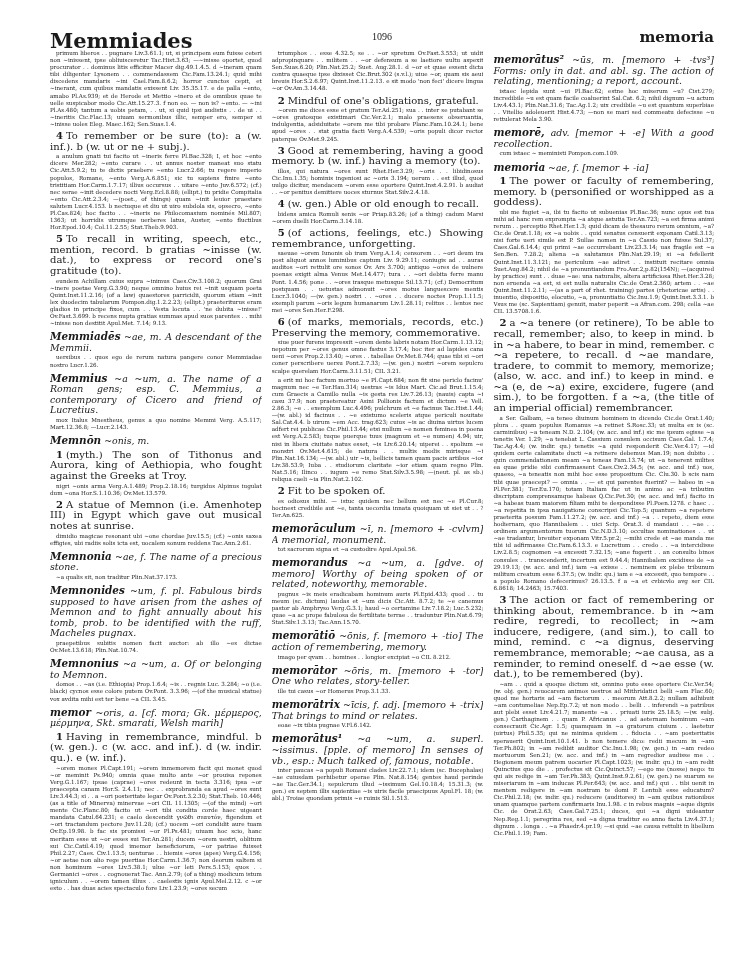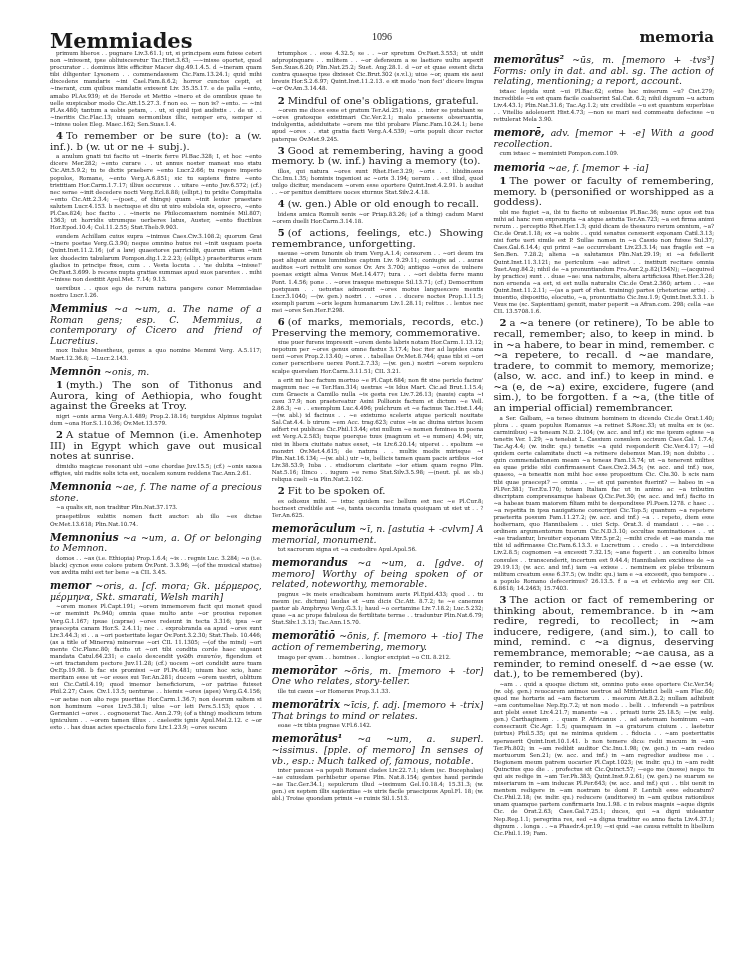--- a/index.html
+++ b/index.html
@@ -27,53 +27,57 @@
   <div class="header">
     <span class="hdr-left">Memmiades</span>
     <span class="hdr-center">1096</span>
     <span class="hdr-right">memoria</span>
   </div>
   <div class="cols">
     <div class="col">
         <p class="cit"><span class="ind"></span>primum liberos . . pugnare Liv.3.61.1; ut, si principem eum fuisse ceteri non ~inissent, ipse obliuisceretur Tac.Hist.3.63; —~inisse oportet, quod procurator . . dominus litis efficitur Macer dig.49.1.4.5.  d ~ineram quam tibi diligenter Lysonem . . commendassem Cic.Fam.13.24.1; quid mihi discedens mandaris ~ini Cael.Fam.8.6.2; horror cunctos cepit, et ~inerant, cum quibus mandatis exissent Liv. 35.35.17.  e de palla ~ento, amabo Pl.As.939; et de Herode et Mettio ~inero et de omnibus quae te uelle suspicabor modo Cic.Att.15.27.3.  f non eo. — non is? ~ento. — ~ini Pl.As.480; tantum a uobis petam, . . ut, si quid ipsi audistis . . de ui . . ~ineritis Cic.Flac.13; uiuam sermonibus illic, semper ero, semper si ~inisse uoles Eleg. Maec.162; Sen.Suas.1.4.</p>
         <p class="sense"><span class="num">4</span><span>To remember or be sure (to): a (w. inf.). b (w. ut or ne + subj.).</span></p>
         <p class="cit"><span class="ind"></span>a anulum gnati tui facito ut ~ineris ferre Pl.Bac.328; I, et hoc ~ento dicere Mer.282; ~ento curare . . ut annus noster maneat suo statu Cic.Att.5.9.2; tu te dictis praebere ~ento Lucr.2.66; tu regere imperio populos, Romane, ~ento Verg.A.6.851; sic tu sapiens finire ~ento tristitiam Hor.Carm.1.7.17; illius occursus . . uitare ~ento Juv.6.572; (cf.) nec serae ~init decedere nocti Verg.Ecl.8.88; (ellipt.) tu pridie Compitalia ~ento Cic.Att.2.3.4; —(poet., of things) quam ~init leuior praestare salutem Lucr.4.153.  b nectuque et diu ut uiro subdola sis, opsecro, ~ento Pl.Cas.824; hoc facito . . ~ineris ne Philocomasium nominés Mil.807; 1363; ut horridis utrumque uerberes latus, Auster, ~ento fluctibus Hor.Epod.10.4; Col.11.2.55; Stat.Theb.9.903.</p>
+        <p class="sense"><span class="num">5</span><span>To recall in writing, speech, etc., mention, record. b gratias ~inisse (w. dat.), to express or record one's gratitude (to).</span></p>
         <p class="cit"><span class="ind"></span>eundem Achillam cuius supra ~inimus Caes.Civ.3.108.2; quorum Grai ~inere poetae Verg.G.3.90; neque omnino huius rei ~init usquam poeta Quint.Inst.11.2.16; (of a law) quaestores parricidii, quorum etiam ~init lex duodecim tabularum Pompon.dig.1.2.2.23; (ellipt.) praeteriturus eram gladios in principe fixos, cum . . Vesta locuta . . 'ne dubita ~inisse!' Ov.Fast.3.699.  b recens nupta gratias summas apud suos parentes . . mihi ~inisse non destitit Apul.Met. 7.14; 9.13.</p>
+        <p class="lemma-line"><span class="lemma">Memmiadēs</span> <span> ~ae, m. A descendant of the Memmii.</span></p>
         <p class="cit"><span class="ind"></span>uersibus . . quos ego de rerum natura pangere conor Memmiadae nostro Lucr.1.26.</p>
         <p class="lemma-line"><span class="lemma">Memmius</span> <span> ~a ~um, a. The name of a Roman gens; esp. C. Memmius, a contemporary of Cicero and friend of Lucretius.</span></p>
         <p class="cit"><span class="ind"></span>mox Italus Mnestheus, genus a quo nomine Memmi Verg. A.5.117; Mart.12.36.8; —Lucr.2.143.</p>
         <p class="lemma-line"><span class="lemma">Memnōn</span> <span> ~onis, m.</span></p>
         <p class="sense"><span class="num">1</span><span>(myth.) The son of Tithonus and Aurora, king of Aethiopia, who fought against the Greeks at Troy.</span></p>
         <p class="cit"><span class="ind"></span>nigri ~onis arma Verg.A.1.489; Prop.2.18.16; turgidus Alpinus iugulat dum ~ona Hor.S.1.10.36; Ov.Met.13.579.</p>
         <p class="sense"><span class="num">2</span><span>A statue of Memnon (i.e. Amenhotep III) in Egypt which gave out musical notes at sunrise.</span></p>
         <p class="cit"><span class="ind"></span>dimidio magicae resonant ubi ~one chordae Juv.15.5; (cf.) ~onis saxea effigies, ubi radiis solis icta est, uocalem sonum reddens Tac.Ann.2.61.</p>
         <p class="lemma-line"><span class="lemma">Memnonia</span> <span> ~ae, f. The name of a precious stone.</span></p>
         <p class="cit"><span class="ind"></span>~a qualis sit, non traditur Plin.Nat.37.173.</p>
+        <p class="lemma-line"><span class="lemma">Memnonides</span> <span> ~um, f. pl. Fabulous birds supposed to have arisen from the ashes of Memnon and to fight annually about his tomb, prob. to be identified with the ruff, Macheles pugnax.</span></p>
         <p class="cit"><span class="ind"></span>praepetibus subitis nomen facit auctor: ab illo ~es dictae Ov.Met.13.618; Plin.Nat.10.74.</p>
         <p class="lemma-line"><span class="lemma">Memnonius</span> <span> ~a ~um, a. Of or belonging to Memnon.</span></p>
         <p class="cit"><span class="ind"></span>domos . . ~as (i.e. Ethiopia) Prop.1.6.4; ~is . . regnis Luc. 3.284; ~o (i.e. black) cycnos esse colore putem Ov.Pont. 3.3.96; —(of the musical statue) vox avdita mihi est ter bene ~a CIL 3.45.</p>
         <p class="lemma-line"><span class="lemma">memor</span> <span> ~oris, a. [cf. mora; Gk. μέρμερος, μέρμηνα, Skt. smarati, Welsh marih]</span></p>
+        <p class="sense"><span class="num">1</span><span>Having in remembrance, mindful. b (w. gen.). c (w. acc. and inf.). d (w. indir. qu.). e (w. inf.).</span></p>
         <p class="cit"><span class="ind"></span>~orem mones Pl.Capt.191; ~orem inmemorem facit qui monet quod ~or meminit Ps.940; omnia quae multo ante ~or prouisa repones Verg.G.1.167; ipsae (caprae) ~ores redeunt in tecta 3.316; ipsa ~or praecepta canam Hor.S. 2.4.11; nec . . exprobranda ea apud ~ores sunt Liv.3.44.3; si . . a ~ori posteritate legar Ov.Pont.3.2.30; Stat.Theb. 10.446; (as a title of Minerva) minervae ~ori CIL 11.1305; —(of the mind) ~ori mente Cic.Planc.80; facito ut ~ori tibi condita corde haec uigeant mandata Catul.64.231; e caelo descendit γνῶθι σεαυτόν, figendum et ~ori tractandum pectore Juv.11.28; (cf.) uocem ~ori condidit aure tuam Ov.Ep.19.98.  b fac sis promissi ~or Pl.Ps.481; uiuam hoc scio, hanc meritam esse ut ~or esses sui Ter.An.281; ducem ~orem uestri, oblitum sui Cic.Catil.4.19; quod imemor beneficiorum, ~or patriae fuisset Phil.2.27; Caes. Civ.1.13.5; uenturae . . hiemis ~ores (apes) Verg.G.4.156; ~or aetae non alio rege puertiae Hor.Carm.1.36.7; non deorum saltem si non hominum ~ores Liv.5.38.1; ulue ~or leti Pers.5.153; quos . . Germanici ~ores . . cognouerat Tac. Ann.2.79; (of a thing) modicum istum igniculum . . ~orem tamen illius . . caelestis ignis Apul.Mel.2.12.  c ~or esto . . has duas acies spectaculo fore Liv.1.23.9; ~ores secum</p>
       </div>
     <div class="col">
         <p class="cit"><span class="ind"></span>triumphos . . esse 4.32.5; se . . ~or spretum Ov.Fast.3.553; ut uidit adpropinquare . . militem . . ~or defensum a se laetiore uultu aspexit Sen.Suas.6.20; Plin.Nat.25.2; Suet. Aug.28.1.  d ~or et quae essent dicta contra quaeque ipse dixisset Cic.Brut.302 (s.v.l.); uiue ~or, quam sis aeui breuis Hor.S.2.6.97; Quint.Inst.11.2.13.  e sit modo 'non feci' dicere lingua ~or Ov.Am.3.14.48.</p>
         <p class="sense"><span class="num">2</span><span>Mindful of one's obligations, grateful.</span></p>
         <p class="cit"><span class="ind"></span>~orem me dices esse et gratum Ter.Ad.251; sua . . inter se putabant se ~ores gratosque existimari Cic.Ver.2.1; malo praesens obseruantia, indulgentia, adsiduitate ~orem me tibi probare Planc.Fam.10.24.1; bene apud ~ores . . stat gratia facti Verg.A.4.539; ~oris populi dicor rector paterque Ov.Met.9.245.</p>
         <p class="sense"><span class="num">3</span><span>Good at remembering, having a good memory. b (w. inf.) having a memory (to).</span></p>
         <p class="cit"><span class="ind"></span>illos, qui natura ~ores sunt Rhet.Her.3.29; ~oris . . libidinosus Cic.Inu.1.35; hominis ingeniosi ac ~oris 3.194; uerum . . est illud, quod uulgo dicitur, mendacem ~orem esse oportere Quint.Inst.4.2.91.  b audiat . . ~or penitus demittere uoces sturnus Stat.Silv.2.4.18.</p>
         <p class="sense"><span class="num">4</span><span>(w. gen.) Able or old enough to recall.</span></p>
         <p class="cit"><span class="ind"></span>bidens amica Romuli senis ~or Priap.83.26; (of a thing) cadum Marsi ~orem duelli Hor.Carm.3.14.18.</p>
         <p class="sense"><span class="num">5</span><span>(of actions, feelings, etc.) Showing remembrance, unforgetting.</span></p>
         <p class="cit"><span class="ind"></span>saeuae ~orem Iunonis ob iram Verg.A.1.4; censorem . . ~ori deum ira post aliquot annos luminibus captum Liv. 9.29.11; coniugis ad . . auras auditos ~ori rettulit ore sonos Ov. Ars 3.700; antiquo ~ores de uulnere poenas exigit alma Venus Met.14.477; tura . . ~ori debita ferre manu Pont. 1.4.56; pone . . ~ores irasque metusque Sil.13.71; (cf.) Democritum postquam . . uetustas admonuit ~ores motus languescere mentis Lucr.3.1040; —(w. gen.) nostri . . ~ores . . ducere noctes Prop.1.11.5; exempli parum ~oris legum humanarum Liv.1.28.11; relitus . . lentos nec mei ~ores Sen.Her.F.298.</p>
         <p class="sense"><span class="num">6</span><span>(of marks, memorials, records, etc.) Preserving the memory, commemorative.</span></p>
         <p class="cit"><span class="ind"></span>siue puer furens impressit ~orem dente labris notam Hor.Carm.1.13.12; nepotum per ~ores genus omne fastus 3.17.4; hoc iter ad lapides cana ueni ~ores Prop.2.13.40; ~ores . . tabellae Ov.Met.8.744; quae tibi si ~ori coner perscribere uersu Pont.2.7.33; —(w. gen.) nostri ~orem sepulcro scalpe querelam Hor.Carm.3.11.51; CIL 3.21.</p>
         <p class="cit"><span class="ind"></span>a erit mi hoc factum mortuo ~e Pl.Capt.684; non fit sine periclo facinu' magnum nec ~e Ter.Hau.314; uestras ~is Idus Mart. Cic.ad Brut.1.15.4; cum Graecis a Camillo nulla ~is gesta res Liv.7.26.13; (nauis) capta ~i casu 37.9; non praetereatur Asini Pollionis factum et dictum ~e Vell. 2.86.3; ~e . . exemplum Luc.4.496; pulchrum et ~e facinus Tac.Hist.1.44; —(w. abl.) id facinus . . ~e existumo sceleris atque periculi nouitate Sal.Cat.4.4.  b uirum ~em Acc. trag.623; cuius ~is ac diuina uirtus lucem adfert rei publicae Cic.Phil.13.44; etsi nullum ~e nomen feminea in poena est Verg.A.2.583; tuque puerque tuus (magnum et ~e numen) 4.94; uir, nisi in libera ciuitate natus esset, ~is Liv.6.20.14; uiperei . . spolium ~e monstri Ov.Met.4.615; de natura . . multis modis mirisque ~i Plin.Nat.16.134; —(w. abl.) uir ~is, bellicis tamen quam pacis artibus ~ior Liv.38.53.9; Iuba . . studiorum claritate ~ior etiam quam regno Plin. Nat.5.16; Ilinco . . iugum ~e remo Stat.Silv.3.5.98; —(neut. pl. as sb.) reliqua caeli ~ia Plin.Nat.2.102.</p>
         <p class="sense"><span class="num">2</span><span>Fit to be spoken of.</span></p>
         <p class="cit"><span class="ind"></span>es odiosus mihi. — istuc quidem nec bellum est nec ~e Pl.Cur.8; hocinest credibile aut ~e, tanta uecordia innata quoiquam ut siet ut . . ? Ter.An.625.</p>
-        <p class="lemma-line"><span class="lemma">memorāculum</span> <span> ~ī, n. [astutia + -cvlvm] A memorial, monument.</span></p>
+        <p class="lemma-line"><span class="lemma">memorāculum</span> <span> ~ī, n. [memoro + -cvlvm] A memorial, monument.</span></p>
         <p class="cit"><span class="ind"></span>tot sacrorum signa et ~a custodire Apul.Apol.56.</p>
         <p class="lemma-line"><span class="lemma">memorandus</span> <span> ~a ~um, a. [gdve. of memoro] Worthy of being spoken of or related, noteworthy, memorable.</span></p>
         <p class="cit"><span class="ind"></span>pugnus ~is meis eradicabam hominum auris Pl.Epid.433; quod . . tu meum (sc. dictum) laudas et ~um dicis Cic.Att. 8.7.2; te ~e canemus pastor ab Amphryso Verg.G.3.1; haud ~o certamine Liv.7.18.2; Luc.5.232; quae ~a ac prope fabulosa de fertilitate terrae . . traduntur Plin.Nat.6.79; Stat.Silv.1.3.13; Tac.Ann.15.70.</p>
         <p class="lemma-line"><span class="lemma">memorātiō</span> <span> ~ōnis, f. [memoro + -tio] The action of remembering, memory.</span></p>
         <p class="cit"><span class="ind"></span>imago per qvam . . homines . . longior excipiat ~o CIL 8.212.</p>
         <p class="lemma-line"><span class="lemma">memorātor</span> <span> ~ōris, m. [memoro + -tor] One who relates, story-teller.</span></p>
         <p class="cit"><span class="ind"></span>ille tui casus ~or Homerus Prop.3.1.33.</p>
         <p class="lemma-line"><span class="lemma">memorātrix</span> <span> ~īcis, f. adj. [memoro + -trix] That brings to mind or relates.</span></p>
         <p class="cit"><span class="ind"></span>eoae ~ix tibia pugnae V.Fl.6.142.</p>
         <p class="lemma-line"><span class="lemma">memorātus¹</span> <span> ~a ~um, a. superl. ~issimus. [pple. of memoro] In senses of vb., esp.: Much talked of, famous, notable.</span></p>

